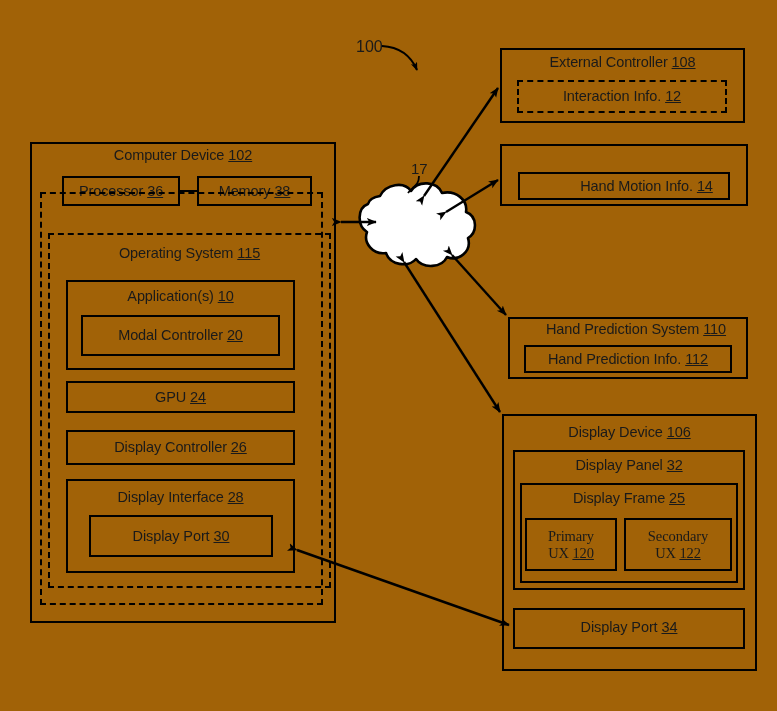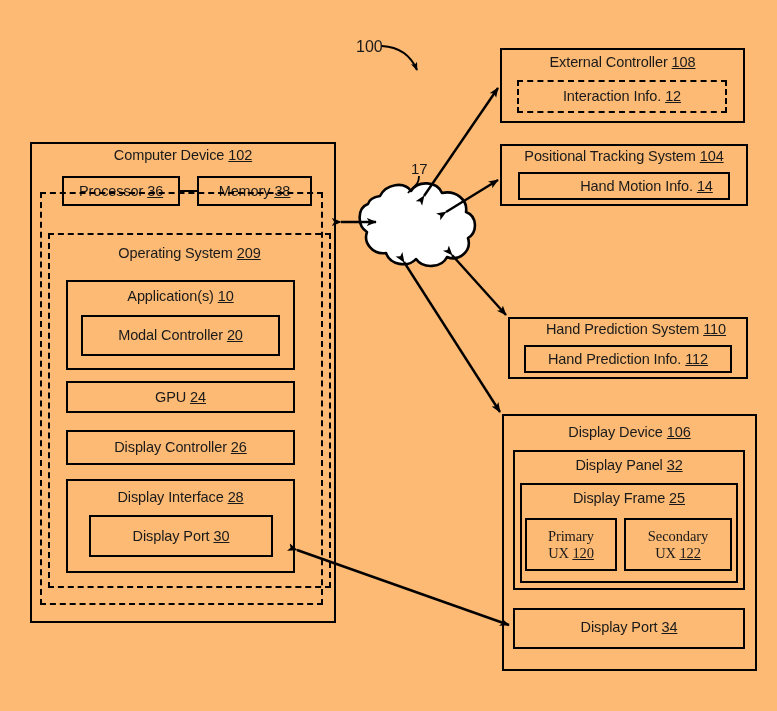--- a/index.html
+++ b/index.html
@@ -4,21 +4,21 @@
 <style>
   html,body{margin:0;padding:0;background:#ffffff;}
   body{
     font-family:"Liberation Sans", sans-serif;
     -webkit-font-smoothing:antialiased;
   }
   #fig{
     position:relative;
     width:777px;
     height:711px;
-    background:#fdba74;
+    background:#a16207;
     overflow:hidden;
   }
   
   .box{
     position:absolute;
     box-sizing:border-box;
     border:2px solid #000;
     background:transparent;
   }
   .box.dashed{
@@ -81,21 +81,21 @@
   <div class="lbl centerbox" style="left:197px;top:176px;width:115px;height:30px;">
      <span><span>Memory</span>
      <span class="num">38</span></span>
   </div>
 
   <div class="box dashed" style="left:40px;top:192px;width:283px;height:413px;"></div>
 
   <div class="box dashed" style="left:48px;top:233px;width:283px;height:355px;"></div>
   <div class="lbl toplabel" style="left:48px;top:245px;width:283px;">
      <span>Operating System</span>
-     <span class="num">209</span>
+     <span class="num">115</span>
   </div>
 
   <div class="box" style="left:66px;top:280px;width:229px;height:90px;"></div>
   <div class="lbl toplabel" style="left:66px;top:288px;width:229px;">
      <span>Application(s)</span>
      <span class="num">10</span>
   </div>
 
   <div class="box" style="left:81px;top:315px;width:199px;height:41px;"></div>
   <div class="lbl centerbox" style="left:81px;top:315px;width:199px;height:41px;">
@@ -137,24 +137,20 @@
      <span>External Controller</span>
      <span class="num">108</span>
   </div>
   <div class="box dashed" style="left:517px;top:80px;width:210px;height:33px;"></div>
   <div class="lbl centerbox" style="left:517px;top:80px;width:210px;height:33px;">
      <span><span>Interaction Info.</span>
      <span class="num">12</span></span>
   </div>
 
   <div class="box" style="left:500px;top:144px;width:248px;height:62px;"></div>
-  <div class="lbl toplabel" style="left:500px;top:148px;width:248px;">
-     <span>Positional Tracking System</span>
-     <span class="num">104</span>
-  </div>
   <div class="box" style="left:518px;top:172px;width:212px;height:28px;"></div>
   <div class="lbl centerbox" style="left:518px;top:172px;width:212px;height:28px;padding-left:45px;">
      <span><span>Hand Motion Info.</span>
      <span class="num">14</span></span>
   </div>
 
   <div class="box" style="left:508px;top:317px;width:240px;height:62px;"></div>
   <div class="lbl toplabel" style="left:508px;top:321px;width:240px;padding-left:16px;">
      <span>Hand Prediction System</span>
      <span class="num">110</span>

